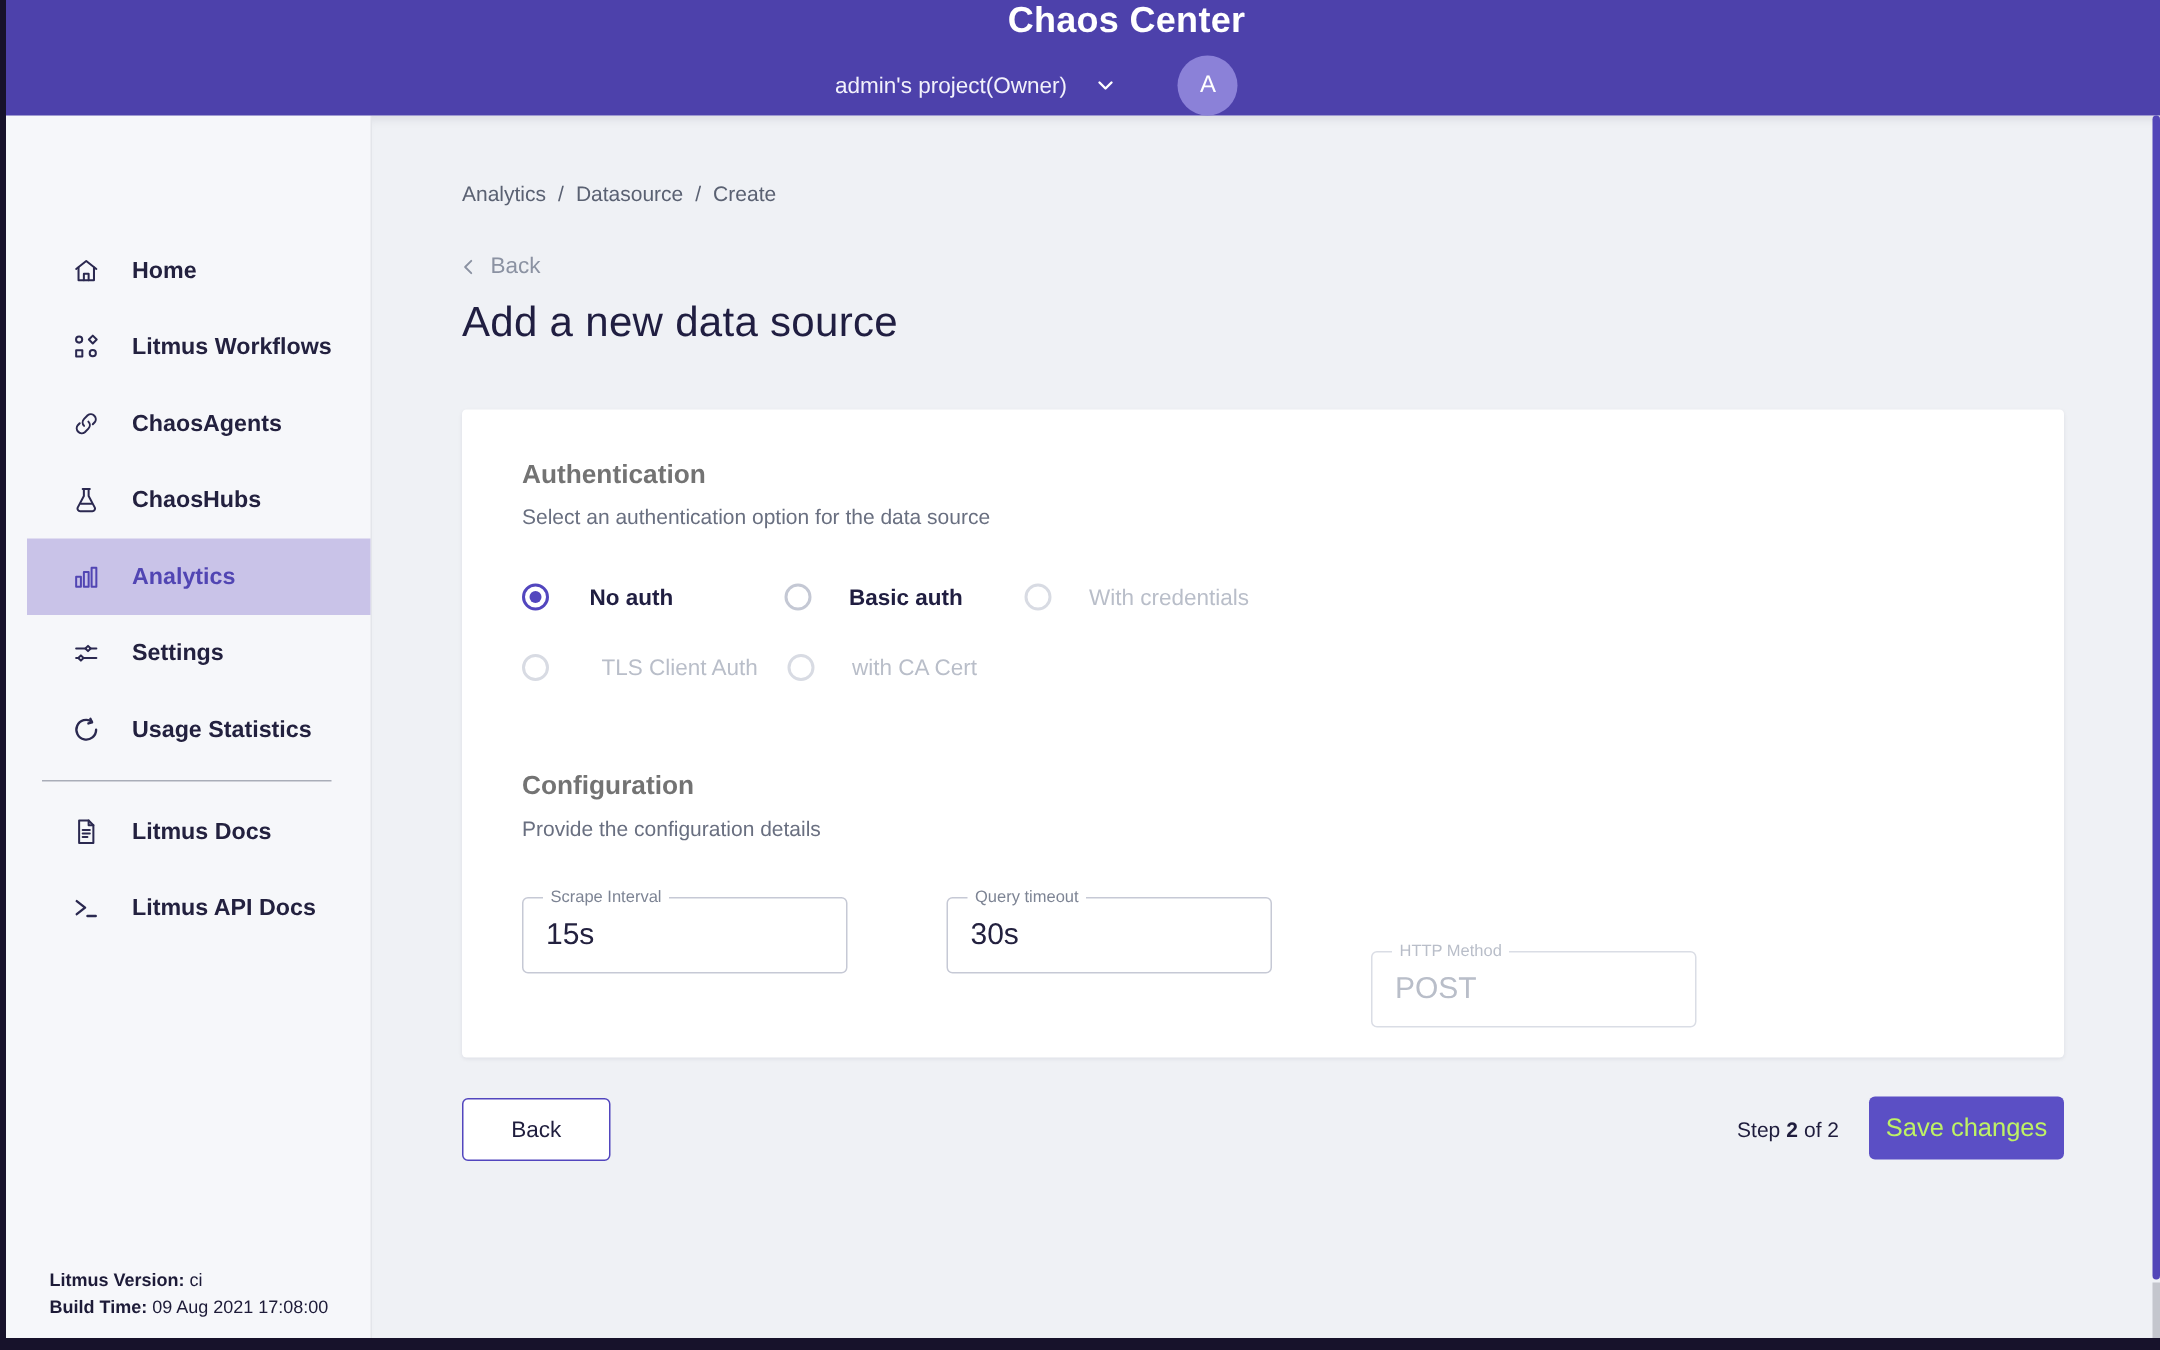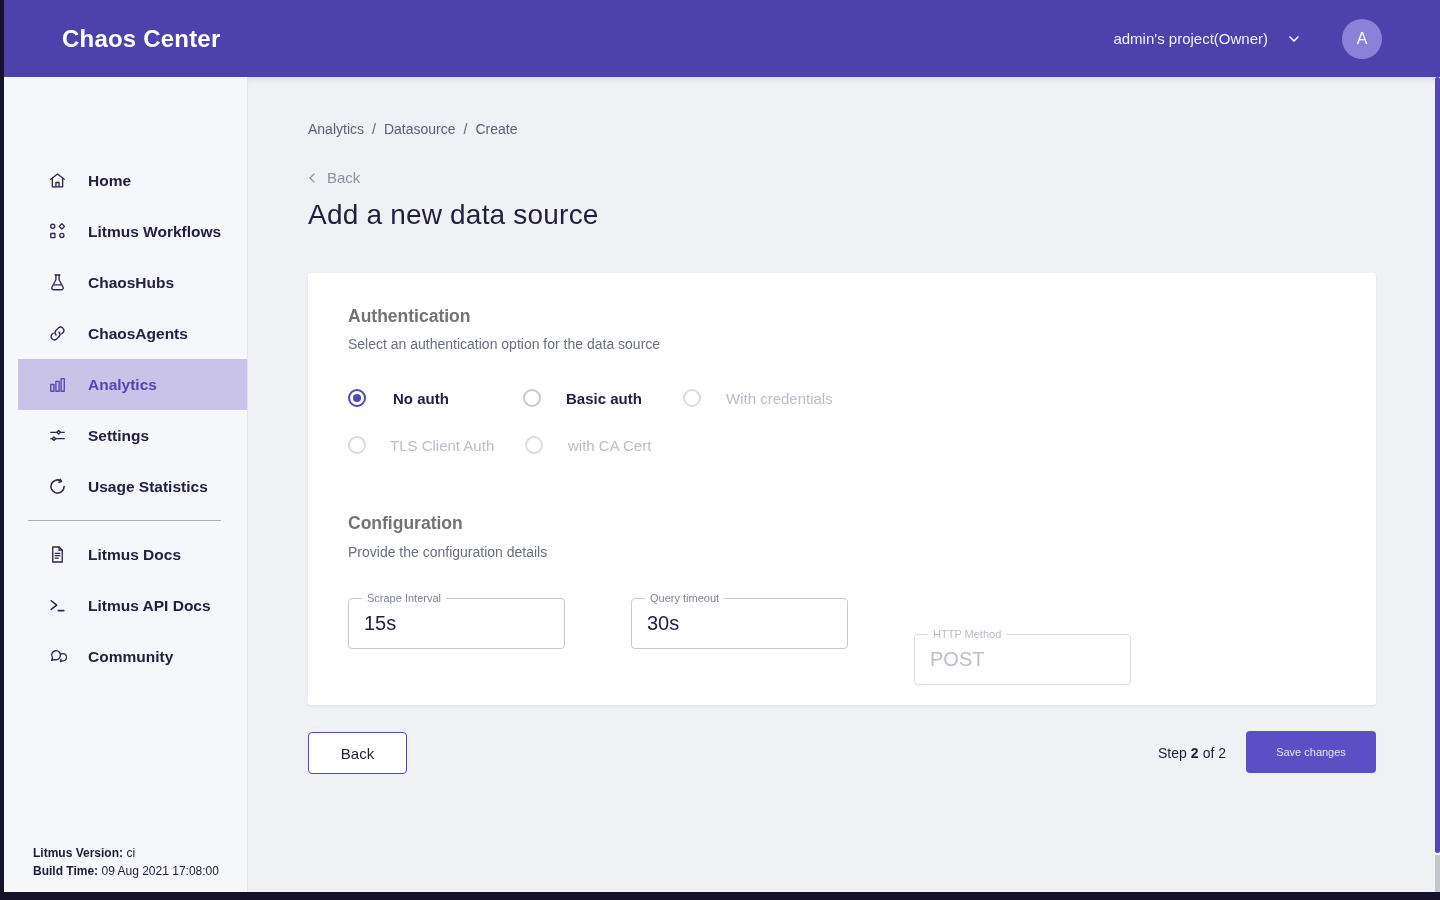--- a/index.html
+++ b/index.html
@@ -4,21 +4,21 @@
 <style>
   * { margin:0; padding:0; box-sizing:border-box; }
   html,body { width:1440px; height:900px; overflow:hidden; }
   body { font-family:"Liberation Sans","DejaVu Sans",sans-serif; background:#eff1f5; position:relative; }
 
   
   .edge-left  { position:absolute; left:0; top:0; width:4px; height:900px; background:#17122b; z-index:50; }
   .edge-bottom{ position:absolute; left:0; top:892px; width:1440px; height:8px; background:#17122b; z-index:50; }
 
   
-  .header { position:absolute; left:0; top:0; width:1440px; height:77px; background:#4d41ab; display:flex; align-items:center; justify-content:space-between; z-index:20; }
+  .header { position:absolute; left:0; top:0; width:1440px; height:77px; background:#4d41ab; display:flex; align-items:center; justify-content:space-between; z-index:20;flex-direction:column; }
   .brand { margin-left:62px; color:#ffffff; font-size:24px; font-weight:700; letter-spacing:.2px; }
   .header-right { display:flex; align-items:center; margin-right:58px; }
   .project-name { color:#f2f1fb; font-size:15px; }
   .chev-down { margin-left:18px; display:flex; align-items:center; cursor:pointer; }
   .avatar { margin-left:40px; width:40px; height:40px; border-radius:50%; background:#8b81d8; color:#ffffff; font-size:16px; display:flex; align-items:center; justify-content:center; cursor:pointer; }
 
   
   .sidebar { position:absolute; left:0; top:77px; width:248px; height:815px; background:#f6f7fa; border-right:1px solid #e3e5ea; z-index:10; }
   .nav { padding-top:78px; }
   .nav-item { height:51px; display:flex; align-items:center; padding-left:29px; cursor:pointer; color:#23213f;margin-left:18px; }
@@ -67,21 +67,21 @@
   .field-label { position:absolute; top:-7px; left:13px; background:#ffffff; padding:0 5px; font-size:11px; color:#7d8494; }
   .field input { position:absolute; left:15px; top:1px; width:186px; height:47px; border:0; outline:0; font-family:inherit; font-size:20px; color:#23213f; background:transparent; }
   .field input::placeholder { color:#b9bec9; opacity:1; }
   .field.disabled { border-color:#dadde5;margin-top:36px; }
   .field.disabled .field-label { color:#b9bec9; }
 
   
   .btn-back { position:absolute; left:60px; top:655px; width:99px; height:42px; background:#ffffff; border:1px solid #5246be; border-radius:4px; font-family:inherit; font-size:15px; color:#1f1d3d; cursor:pointer; }
   .step-indicator { position:absolute; left:838px; top:655px; width:140px; height:42px; display:flex; align-items:center; justify-content:flex-end; font-size:14px; color:#1f1d3d; gap:4px; }
   .step-indicator .bold { font-weight:700; }
-  .btn-save { position:absolute; left:998px; top:654px; width:130px; height:42px; background:#5b4fc5; border:none; border-radius:4px; font-family:inherit; font-size:11px; color:#e5e5e5; cursor:pointer; }
+  .btn-save { position:absolute; left:998px; top:654px; width:130px; height:42px; background:#5b4fc5; border:none; border-radius:4px; font-family:inherit; font-size:17px; color:#bef264; cursor:pointer; }
 
   
   .scrollbar-track { position:absolute; right:0; top:0; width:5px; height:823px; }
   .scrollbar-thumb { position:absolute; right:0; top:0; width:5px; height:776px; background:#5346b8; border-radius:3px; cursor:grab; }
   .scrollbar-rest { position:absolute; right:0; top:778px; width:5px; height:37px; background:#c4c6cd; }
 
   svg { display:block; }
 </style>
 </head>
 <body>
@@ -118,35 +118,35 @@
             <path d="M17.5 2.2 20.8 5.5 17.5 8.8 14.2 5.5z"></path>
             <rect x="3.5" y="14.5" width="5.2" height="5.2"></rect>
             <circle cx="17.5" cy="17" r="2.6"></circle>
           </svg>
       </span>
       <span class="nav-label">Litmus Workflows</span>
     </div>
     <div class="nav-item">
       <span class="nav-icon">
         <svg width="19" height="19" viewBox="0 0 24 24" fill="none" stroke="currentColor" stroke-width="1.7" stroke-linecap="round" stroke-linejoin="round">
+            <path d="M10.2 13.8a4.2 4.2 0 0 1 0-5.9l3-3a4.2 4.2 0 0 1 5.9 5.9l-1.6 1.6"></path>
+            <path d="M13.8 10.2a4.2 4.2 0 0 1 0 5.9l-3 3a4.2 4.2 0 0 1-5.9-5.9l1.6-1.6"></path>
+          </svg>
+      </span>
+      <span class="nav-label">ChaosAgents</span>
+    </div>
+    <div class="nav-item">
+      <span class="nav-icon">
+        <svg width="19" height="19" viewBox="0 0 24 24" fill="none" stroke="currentColor" stroke-width="1.7" stroke-linecap="round" stroke-linejoin="round">
             <path d="M9 2.5h6"></path>
             <path d="M10 2.5v6L4.9 18a2.2 2.2 0 0 0 2 3.2h10.2a2.2 2.2 0 0 0 2-3.2L14 8.5v-6"></path>
             <path d="M7.5 15h9"></path>
           </svg>
       </span>
       <span class="nav-label">ChaosHubs</span>
-    </div>
-    <div class="nav-item">
-      <span class="nav-icon">
-        <svg width="19" height="19" viewBox="0 0 24 24" fill="none" stroke="currentColor" stroke-width="1.7" stroke-linecap="round" stroke-linejoin="round">
-            <path d="M10.2 13.8a4.2 4.2 0 0 1 0-5.9l3-3a4.2 4.2 0 0 1 5.9 5.9l-1.6 1.6"></path>
-            <path d="M13.8 10.2a4.2 4.2 0 0 1 0 5.9l-3 3a4.2 4.2 0 0 1-5.9-5.9l1.6-1.6"></path>
-          </svg>
-      </span>
-      <span class="nav-label">ChaosAgents</span>
     </div>
     <div class="nav-item active">
       <span class="nav-icon">
         <svg width="19" height="19" viewBox="0 0 24 24" fill="none" stroke="currentColor" stroke-width="1.7" stroke-linejoin="round">
             <rect x="3.5" y="12" width="4" height="8.5"></rect>
             <rect x="10" y="8" width="4" height="12.5"></rect>
             <rect x="16.5" y="4.5" width="4" height="16"></rect>
           </svg>
       </span>
       <span class="nav-label">Analytics</span>
@@ -185,29 +185,20 @@
       <span class="nav-label">Litmus Docs</span>
     </div>
     <div class="nav-item">
       <span class="nav-icon">
         <svg width="19" height="19" viewBox="0 0 24 24" fill="none" stroke="currentColor" stroke-width="2" stroke-linecap="round" stroke-linejoin="round">
             <polyline points="4 6 11 11.5 4 17"></polyline>
             <path d="M13 18.5h7"></path>
           </svg>
       </span>
       <span class="nav-label">Litmus API Docs</span>
-    </div>
-    <div class="nav-item">
-      <span class="nav-icon">
-        <svg width="19" height="19" viewBox="0 0 24 24" fill="none" stroke="currentColor" stroke-width="1.7" stroke-linecap="round" stroke-linejoin="round">
-            <path d="M15.5 11.5a5.5 5.5 0 1 0-9.8 1.8L4.5 17l3.8-1.2a5.5 5.5 0 0 0 7.2-4.3z"></path>
-            <path d="M15.9 9.4a4.6 4.6 0 1 1 2.9 8.1l-3.2 1 .9-3"></path>
-          </svg>
-      </span>
-      <span class="nav-label">Community</span>
     </div>
   </div>
 
   <div class="sidebar-footer">
     <div>
       <b>Litmus Version:</b>
       <span>ci</span>
     </div>
     <div>
       <b>Build Time:</b>
@@ -245,21 +236,21 @@
       <span class="radio selected" style="left:0;"></span>
       <span class="radio-label" style="left:45px;">No auth</span>
       <span class="radio" style="left:175px;"></span>
       <span class="radio-label" style="left:218px;">Basic auth</span>
       <span class="radio disabled" style="left:335px;"></span>
       <span class="radio-label disabled" style="left:378px;">With credentials</span>
     </div>
 
     <div class="radio-row radio-row-2">
       <span class="radio disabled" style="left:0;"></span>
-      <span class="radio-label disabled" style="left:42px;">TLS Client Auth</span>
+      <span class="radio-label disabled" style="left:53px;">TLS Client Auth</span>
       <span class="radio disabled" style="left:177px;"></span>
       <span class="radio-label disabled" style="left:220px;">with CA Cert</span>
     </div>
 
     <div class="section-title config-title">Configuration</div>
     <div class="section-sub config-sub">Provide the configuration details</div>
 
     <div class="fields-row">
       <div class="field" style="left:0;">
         <span class="field-label">Scrape Interval</span>

